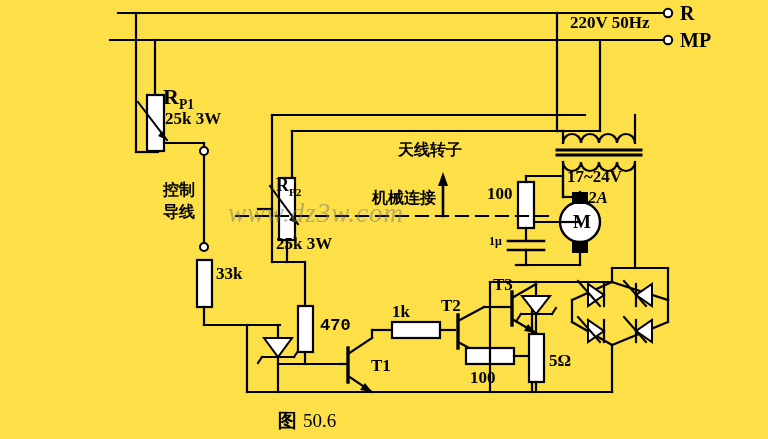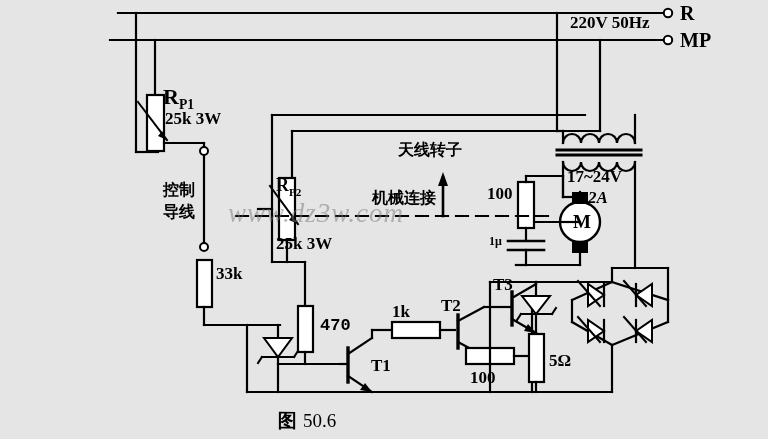--- a/index.html
+++ b/index.html
@@ -7,21 +7,21 @@
     padding: 0;
     background: #ffffff;
   }
   body {
     font-family: "Liberation Serif", serif;
   }
   #page {
     position: relative;
     width: 768px;
     height: 439px;
-    background: #e5e5e5;
+    background: #fde047;
     overflow: hidden;
   }
   #schematic {
     position: absolute;
     left: 0;
     top: 0;
     width: 768px;
     height: 439px;
   }
   .lbl {

